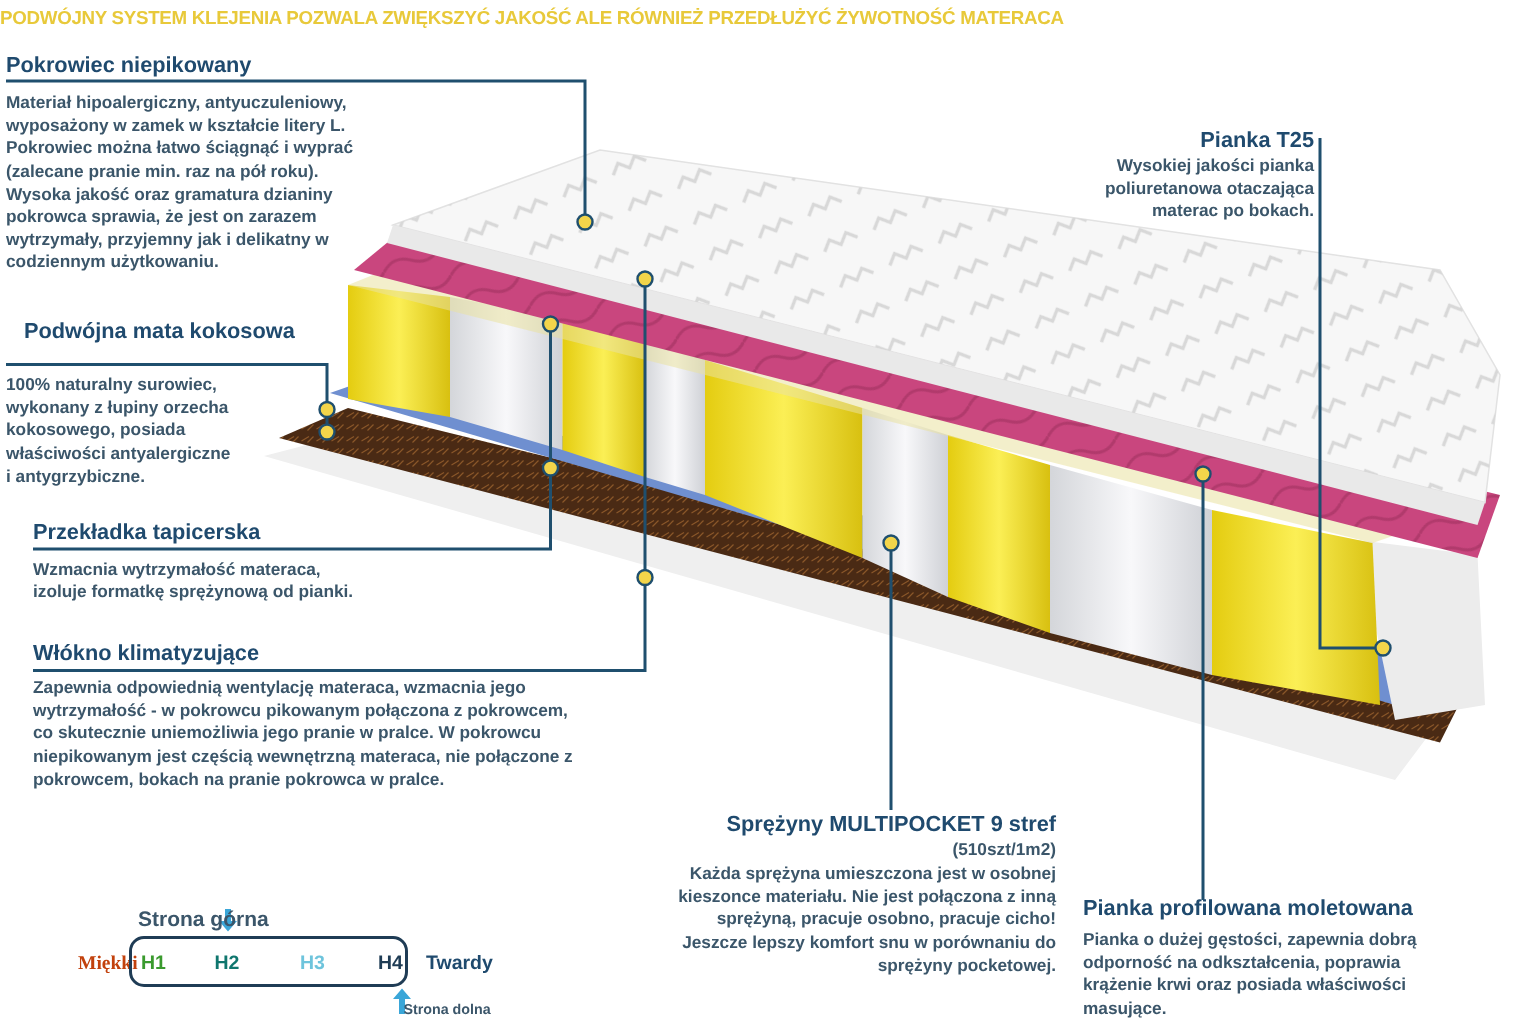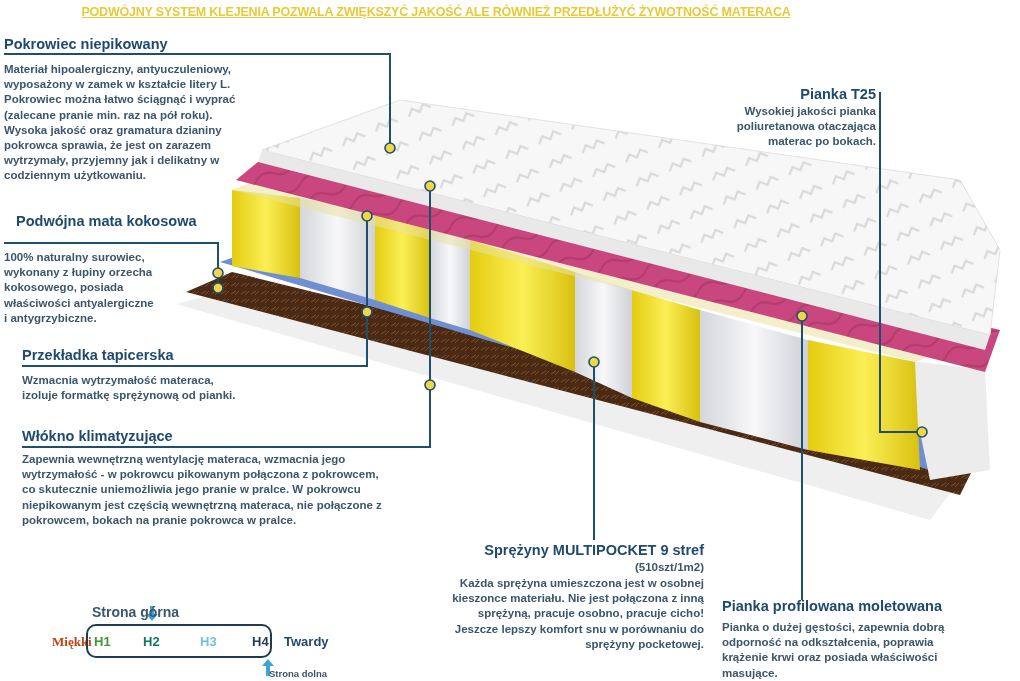--- a/index.html
+++ b/index.html
@@ -1,20 +1,20 @@
 <!DOCTYPE html>
 <html><head>
 <meta charset="utf-8">
 <style>
   * { box-sizing: border-box; margin: 0; padding: 0; }
   html, body { width: 1020px; height: 681px; background: #ffffff; overflow: hidden; }
   body { position: relative; font-family: "Liberation Sans", "DejaVu Sans", sans-serif; color: #2d4a5f; }
 
-  .banner { position: absolute; top: 5px; left: 0; width: 872px; text-align: center;
-    font-size: 12.5px; font-weight: bold; color: #e8c93a; text-decoration: underline; letter-spacing: -0.2px; }
+  .banner { position: absolute; top: 5px; left: 0; width: 872px; text-align: left;
+    font-size: 12.5px; font-weight: bold; color: #e8c93a; letter-spacing: -0.2px; }
 
   .h { position: absolute; font-weight: bold; color: #1f4a6e; font-size: 14.5px; white-space: nowrap; }
   .t { position: absolute; font-size: 11.5px; font-weight: bold; color: #3b566a; line-height: 15.2px; white-space: nowrap; }
   .t .line { display: block; }
   .right { text-align: right; }
 
   svg.art { position: absolute; left: 0; top: 0; }
 
   .scale-box { position: absolute; left: 86px; top: 624px; width: 186px; height: 34px;
     border: 2px solid #1f3c55; border-radius: 10px; }
@@ -129,21 +129,21 @@
 </div>
 
 <div class="h" style="left:22px;top:347px;">Przekładka tapicerska</div>
 <div class="t" style="left:22px;top:373px;">
   <span class="line">Wzmacnia wytrzymałość materaca,</span>
   <span class="line">izoluje formatkę sprężynową od pianki.</span>
 </div>
 
 <div class="h" style="left:22px;top:428px;">Włókno klimatyzujące</div>
 <div class="t" style="left:22px;top:452px;">
-  <span class="line">Zapewnia wewnętrzną wentylację materaca, wzmacnia jego</span>
+  <span class="line">Zapewnia odpowiednią wentylację materaca, wzmacnia jego</span>
   <span class="line">wytrzymałość - w pokrowcu pikowanym połączona z pokrowcem,</span>
   <span class="line">co skutecznie uniemożliwia jego pranie w pralce. W pokrowcu</span>
   <span class="line">niepikowanym jest częścią wewnętrzną materaca, nie połączone z</span>
   <span class="line">pokrowcem, bokach na pranie pokrowca w pralce.</span>
 </div>
 
 <div class="h right" style="right:144px;top:86px;">Pianka T25</div>
 <div class="t right" style="right:144px;top:104px;">
   <span class="line">Wysokiej jakości pianka</span>
   <span class="line">poliuretanowa otaczająca</span>

